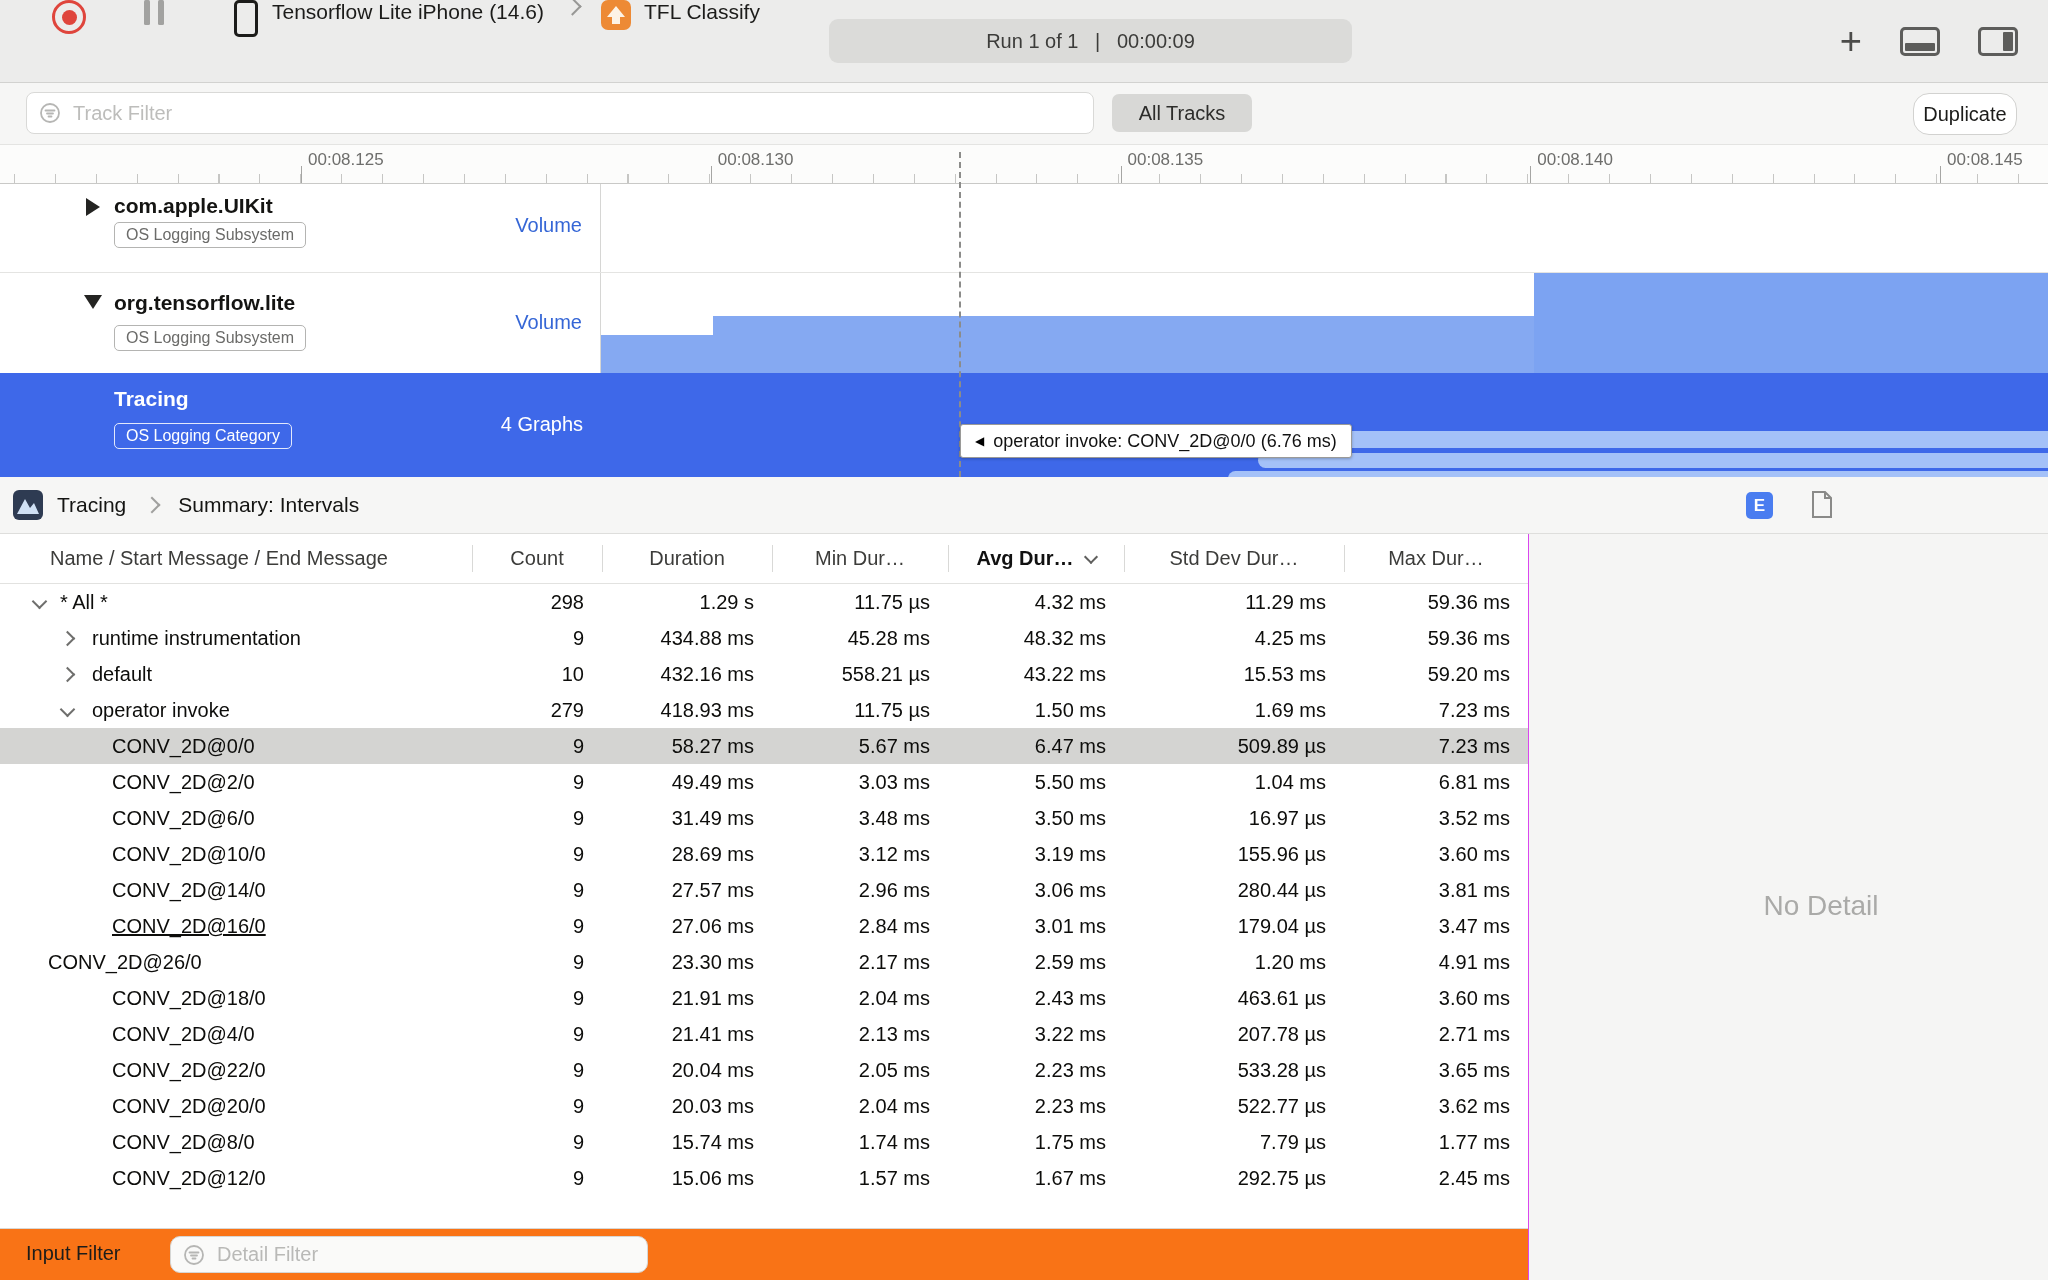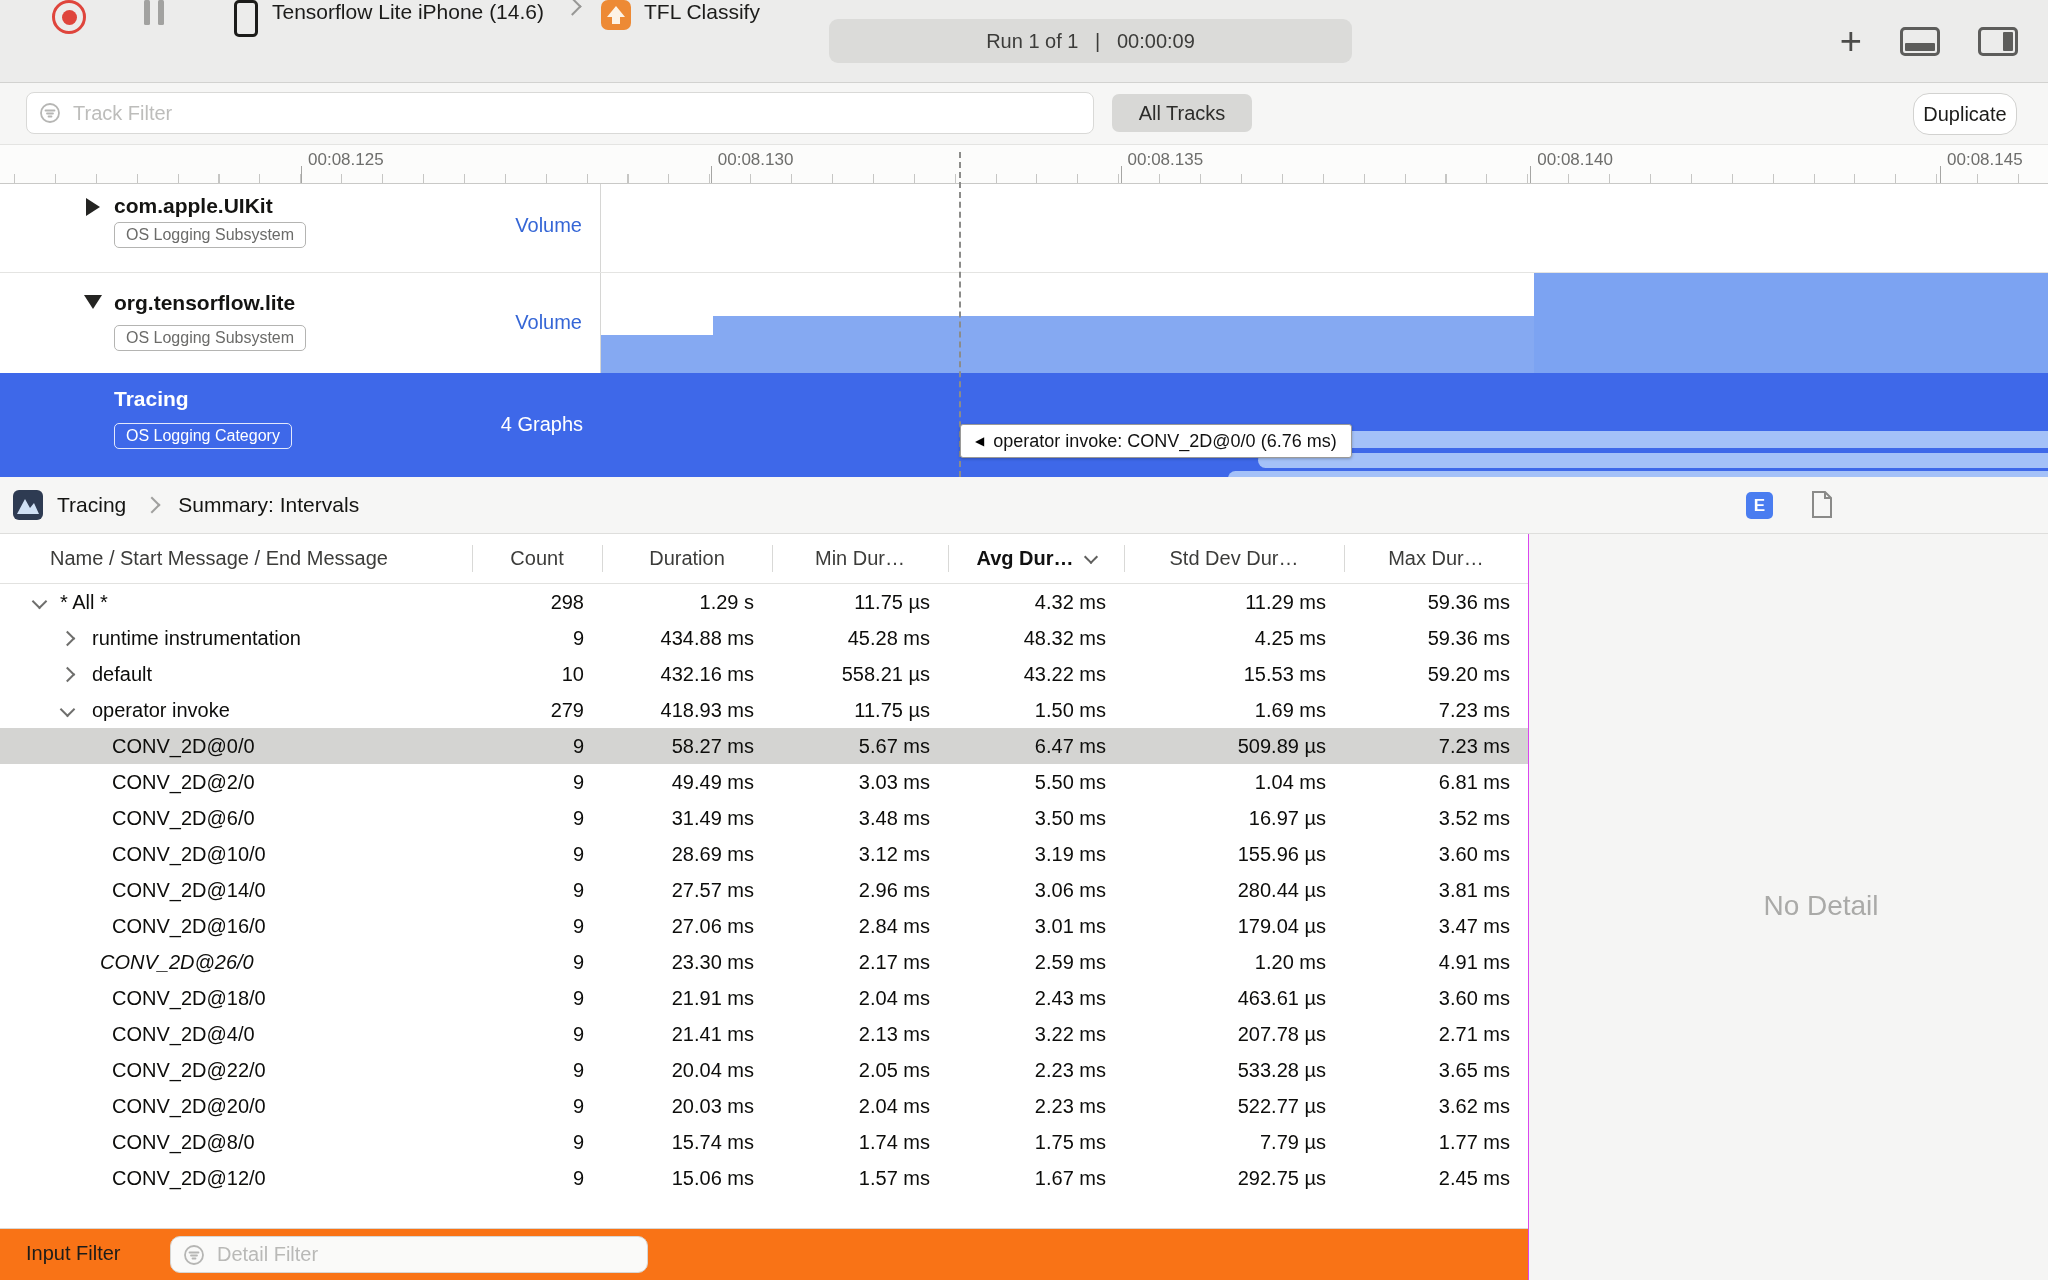--- a/index.html
+++ b/index.html
@@ -333,30 +333,30 @@
       <div class="trow">
         <div class="cell cname"><span style="margin-left: 112px;">CONV_2D@14/0</span></div>
         <div class="cell num">9</div>
         <div class="cell num">27.57 ms</div>
         <div class="cell num">2.96 ms</div>
         <div class="cell num">3.06 ms</div>
         <div class="cell num">280.44 µs</div>
         <div class="cell num">3.81 ms</div>
       </div>
       <div class="trow">
-        <div class="cell cname"><span style="margin-left: 112px;">CONV_2D@16/0</span></div>
+        <div class="cell cname"><span style="margin-left: 112px; text-decoration: underline;">CONV_2D@16/0</span></div>
         <div class="cell num">9</div>
         <div class="cell num">27.06 ms</div>
         <div class="cell num">2.84 ms</div>
         <div class="cell num">3.01 ms</div>
         <div class="cell num">179.04 µs</div>
         <div class="cell num">3.47 ms</div>
       </div>
       <div class="trow">
-        <div class="cell cname"><span style="margin-left: 100px; font-style: italic;">CONV_2D@26/0</span></div>
+        <div class="cell cname"><span style="margin-left: 48px;">CONV_2D@26/0</span></div>
         <div class="cell num">9</div>
         <div class="cell num">23.30 ms</div>
         <div class="cell num">2.17 ms</div>
         <div class="cell num">2.59 ms</div>
         <div class="cell num">1.20 ms</div>
         <div class="cell num">4.91 ms</div>
       </div>
       <div class="trow">
         <div class="cell cname"><span style="margin-left: 112px;">CONV_2D@18/0</span></div>
         <div class="cell num">9</div>

